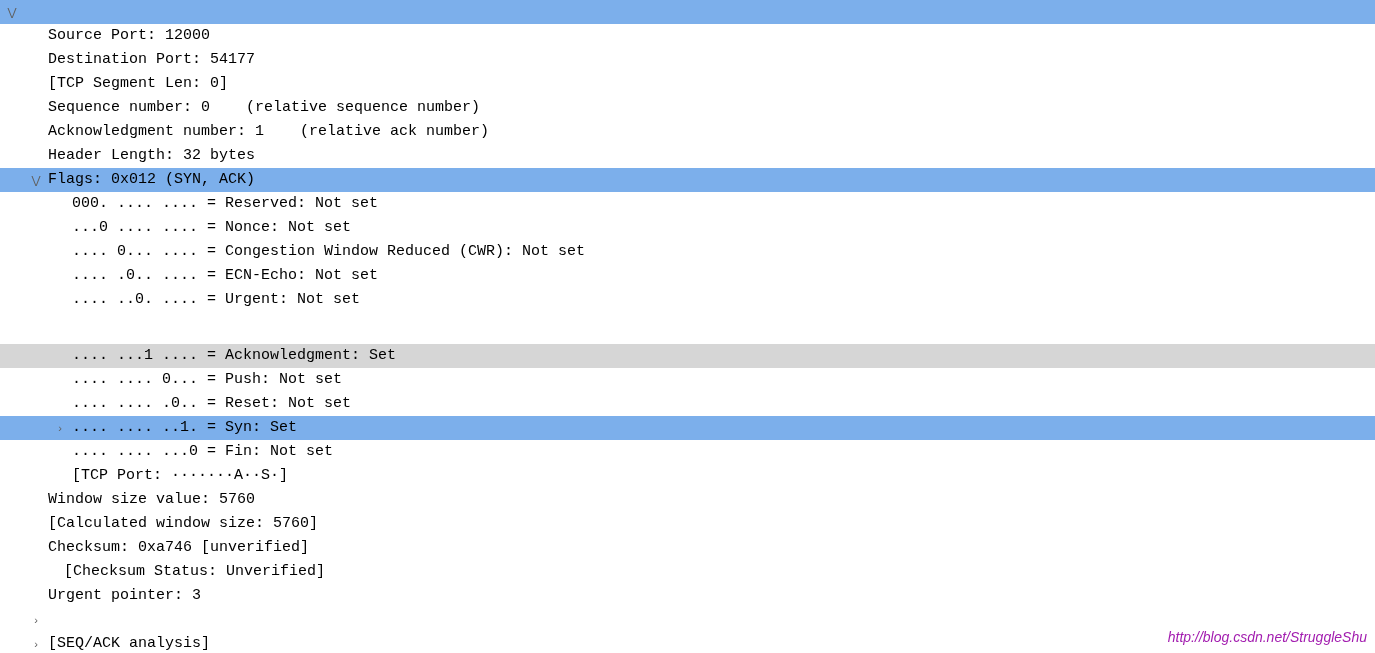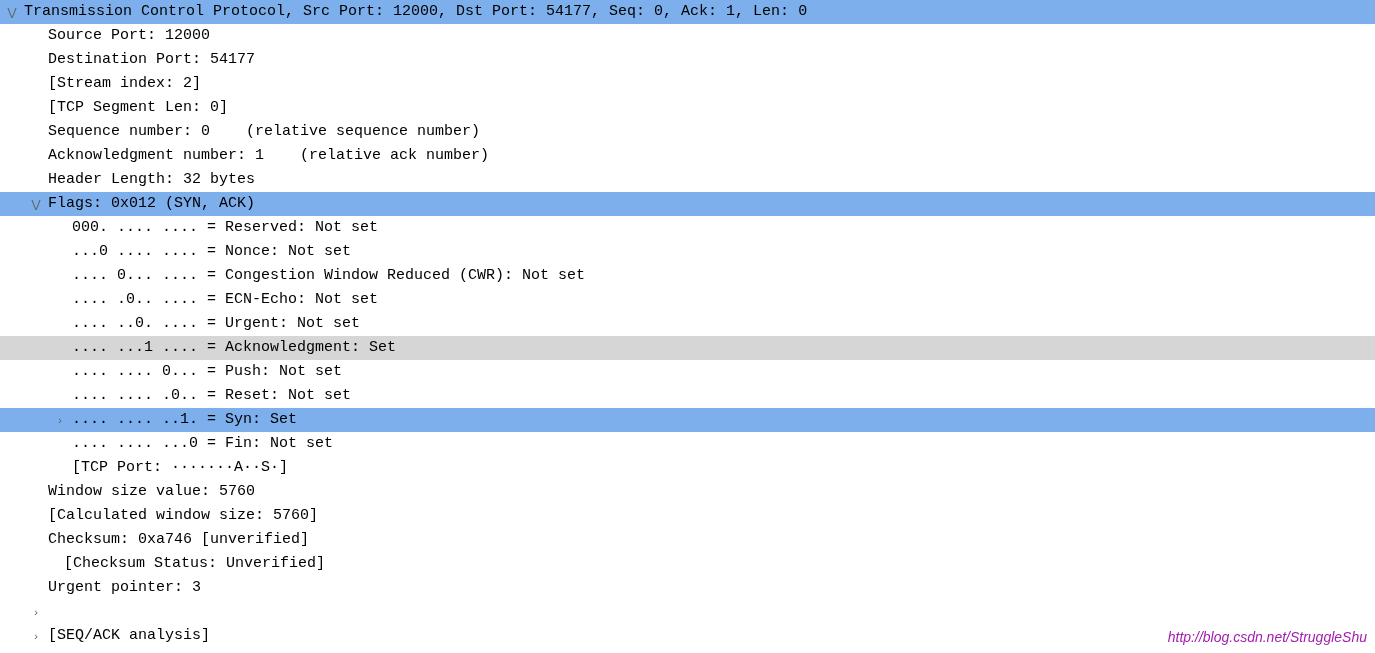--- a/index.html
+++ b/index.html
@@ -16,20 +16,21 @@
     white-space: pre;
     height: 24px;
     position: relative;
     overflow: hidden;
   }
   .sel {
     background: #7cafeb;
   }
   .gray {
     background: #d6d6d6;
+    margin-top: 32px;
   }
   .arrow {
     position: absolute;
     top: 0;
     width: 16px;
     text-align: center;
     color: #606060;
     font-family: "Segoe UI", Arial, sans-serif;
     font-size: 11px;
     line-height: 24px;
@@ -50,31 +51,27 @@
     pointer-events: none;
   }
 </style>
 </head>
 <body>
 
 <div id="tree">
 
   <div class="row sel">
     <span class="arrow" style="left:4px">⋁</span>
-    <span class="txt" style="left:24px">Transmission Control Protocol, Src Port: 12000, Dst Port: 54177, Seq: 0, Ack: 1, Len: 0</span>
   </div>
 
   <div class="row">
     <span class="txt" style="left:48px">Source Port: 12000</span>
   </div>
   <div class="row">
     <span class="txt" style="left:48px">Destination Port: 54177</span>
-  </div>
-  <div class="row">
-    <span class="txt" style="left:48px">[Stream index: 2]</span>
   </div>
   <div class="row">
     <span class="txt" style="left:48px">[TCP Segment Len: 0]</span>
   </div>
   <div class="row">
     <span class="txt" style="left:48px">Sequence number: 0    (relative sequence number)</span>
   </div>
   <div class="row">
     <span class="txt" style="left:48px">Acknowledgment number: 1    (relative ack number)</span>
   </div>

